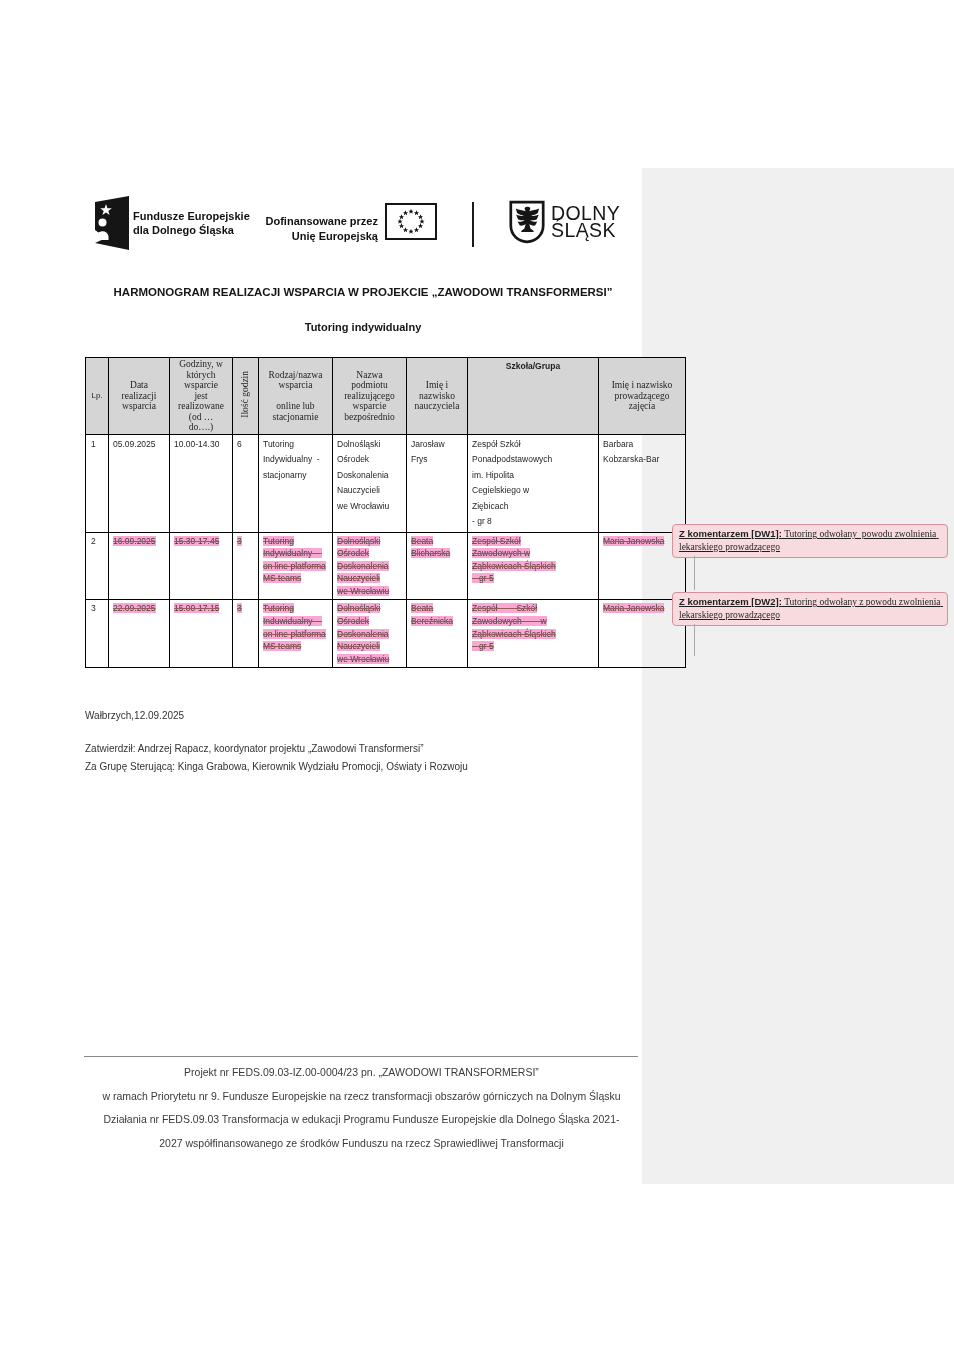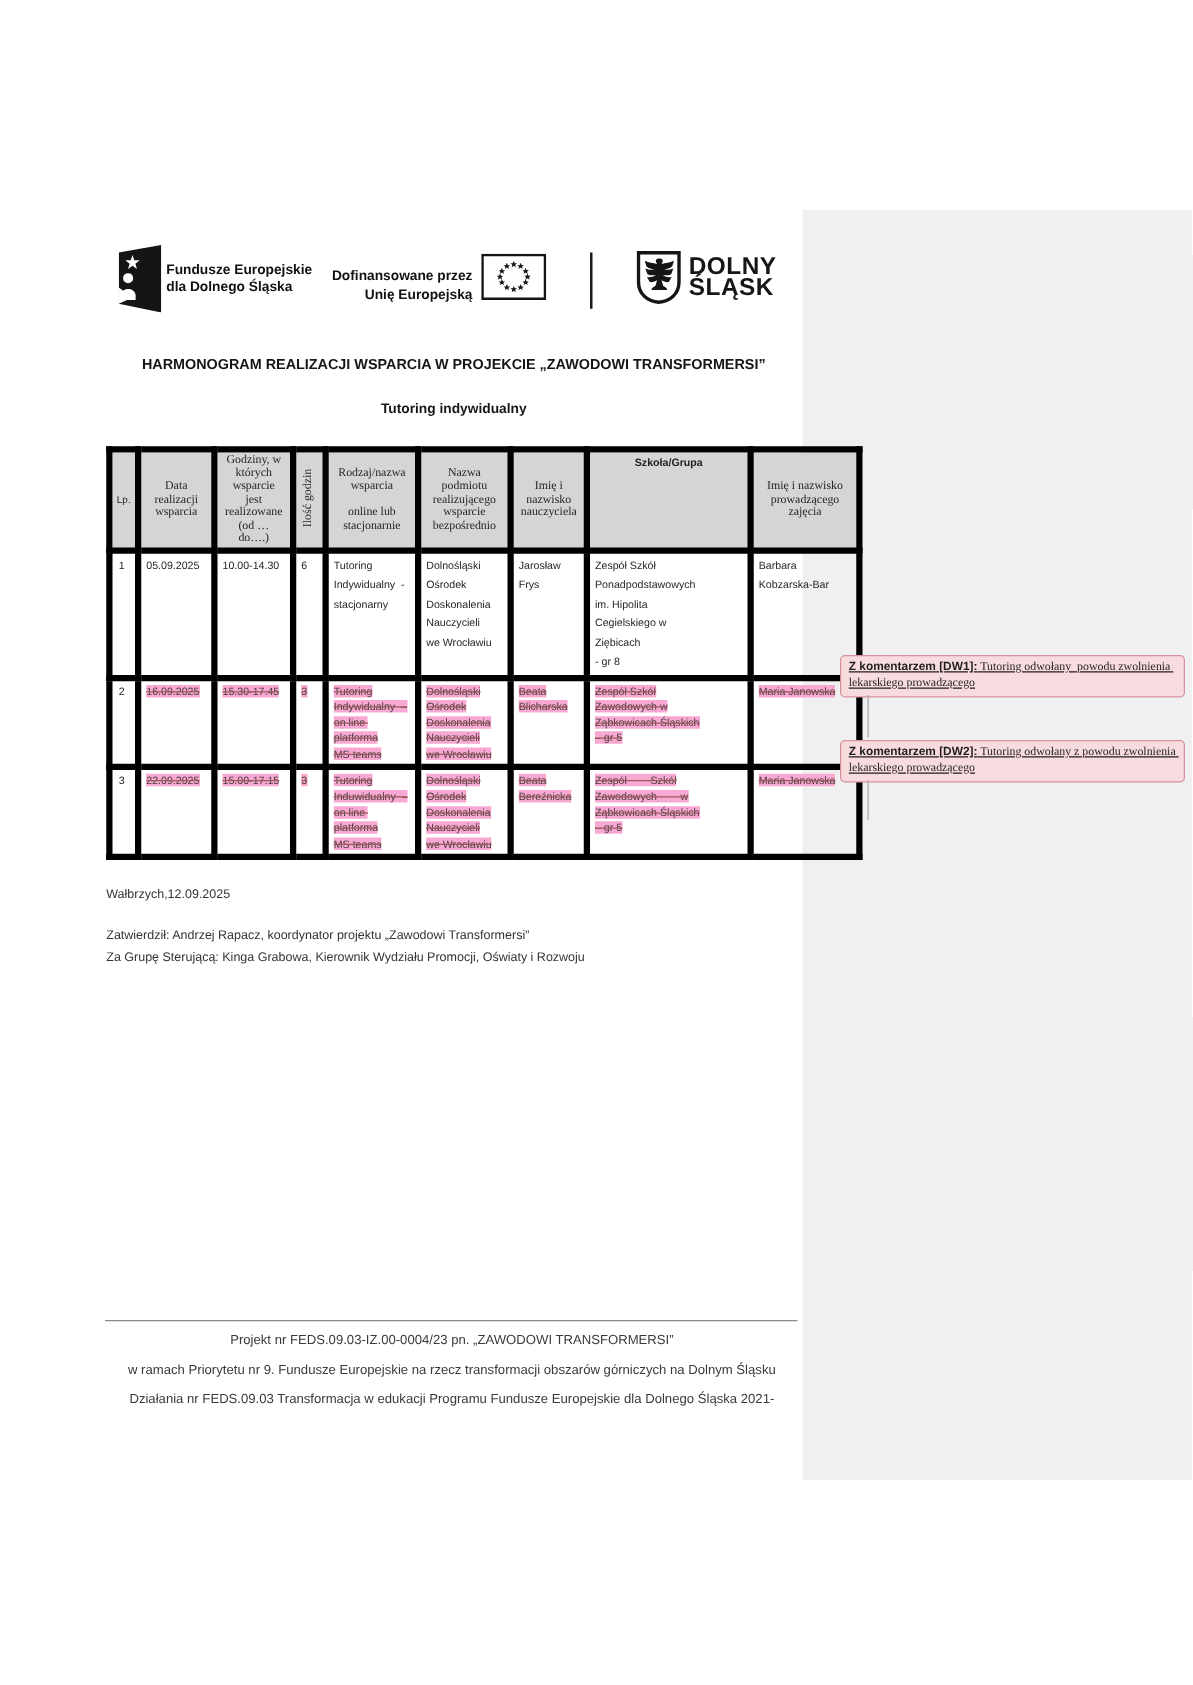--- a/index.html
+++ b/index.html
@@ -10,29 +10,29 @@
   
   .margin-area{left:642px;top:168px;width:312px;height:1016px;background:#f0f0f0;}
 
   
   .logo-flag{left:95px;top:196px;}
   .logo1-text{left:133px;top:209px;font-size:11px;font-weight:bold;line-height:14px;color:#111;}
   .cofunded-text{left:252px;top:214px;width:126px;text-align:right;font-size:11px;font-weight:bold;line-height:15px;color:#111;}
   .eu-flag{left:385px;top:203px;}
   .logo-divider{left:472px;top:202px;width:2px;height:45px;background:#1a1a1a;}
   .shield{left:509px;top:200px;}
-  .region-text{left:551px;top:205px;font-size:19.5px;font-weight:bold;line-height:16.5px;letter-spacing:.4px;color:#161616;}
+  .region-text{left:551px;top:205px;font-size:19.5px;font-weight:normal;line-height:16.5px;letter-spacing:.4px;color:#161616;}
 
   .doc-title{left:85px;top:286px;width:556px;text-align:center;font-size:11.5px;font-weight:bold;color:#161616;}
   .doc-subtitle{left:85px;top:321px;width:556px;text-align:center;font-size:11px;font-weight:bold;color:#161616;}
 
   
   .tbl-wrap{left:85px;top:357px;}
   table{border-collapse:collapse;table-layout:fixed;width:601px;background:transparent;}
-  th,td{border:5px solid #000000;overflow:hidden;}
+  th,td{border:1px solid #000000;overflow:hidden;}
   thead th{background:#d5d5d5;font-family:"Liberation Serif",serif;font-weight:normal;
            font-size:9.5px;line-height:10.5px;text-align:center;vertical-align:middle;
            white-space:pre-line;padding:1px 2px;color:#1f1f1f;}
   thead tr{height:71px;}
   th.h-sans{font-family:Liberation Sans, sans-serif;font-size:8px;}
   th.h-top{vertical-align:top;font-family:Liberation Sans, sans-serif;font-size:8.5px;font-weight:bold;padding-top:3px;}
   .vert{writing-mode:vertical-rl;transform:rotate(180deg);white-space:nowrap;display:inline-block;}
   tbody td{font-size:8.5px;vertical-align:top;padding:2px 4px;white-space:pre-wrap;color:#262626;}
   tbody tr.r0 td{line-height:15.5px;}
   tbody tr.rx td{line-height:12.6px;}
@@ -247,15 +247,16 @@
   <div class="abs signoff">
     <div>Zatwierdził: Andrzej Rapacz, koordynator projektu „Zawodowi Transformersi”</div>
     <div>Za Grupę Sterującą: Kinga Grabowa, Kierownik Wydziału Promocji, Oświaty i Rozwoju</div>
   </div>
 
   <div class="abs footer-rule"></div>
   <div class="abs footer">
     <div>Projekt nr FEDS.09.03-IZ.00-0004/23 pn. „ZAWODOWI TRANSFORMERSI”</div>
     <div>w ramach Priorytetu nr 9. Fundusze Europejskie na rzecz transformacji obszarów górniczych na Dolnym Śląsku</div>
     <div>Działania nr FEDS.09.03 Transformacja w edukacji Programu Fundusze Europejskie dla Dolnego Śląska 2021-</div>
+    <div>2027 współfinansowanego ze środków Funduszu na rzecz Sprawiedliwej Transformacji</div>
   </div>
 
 </div>
 
 </body></html>

